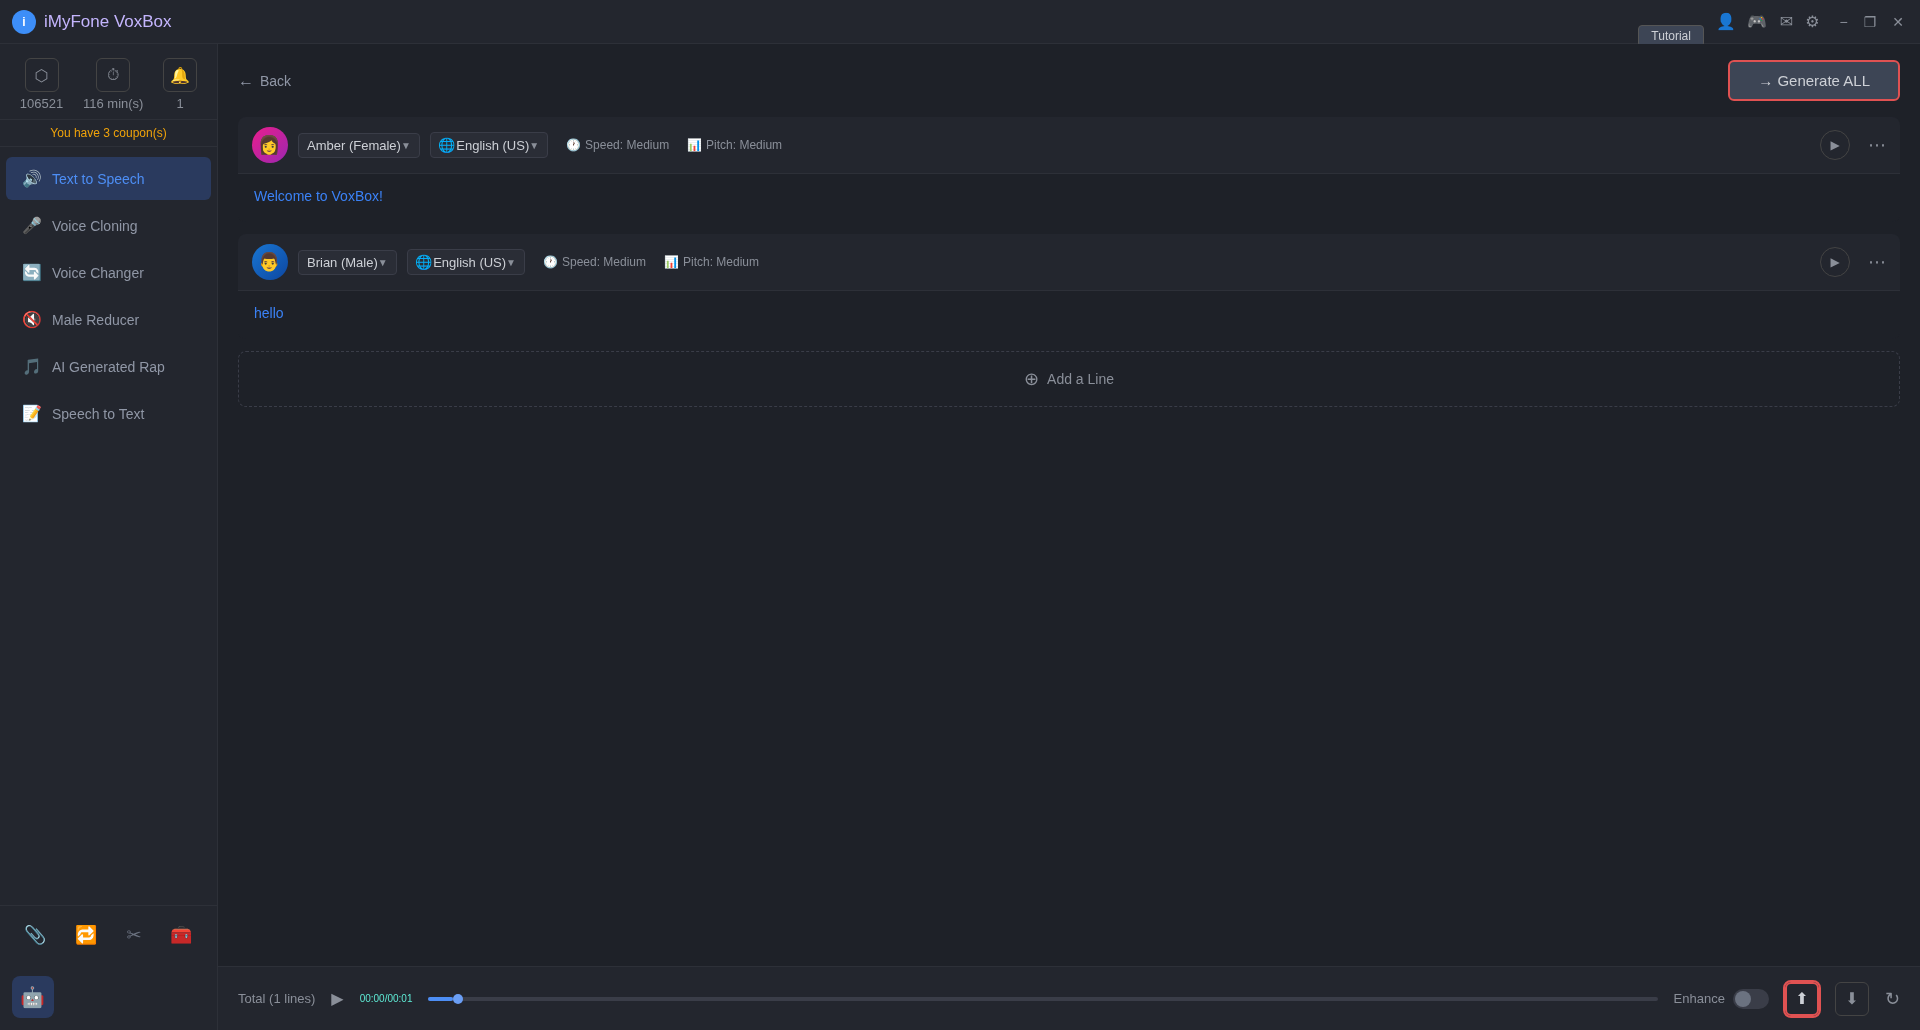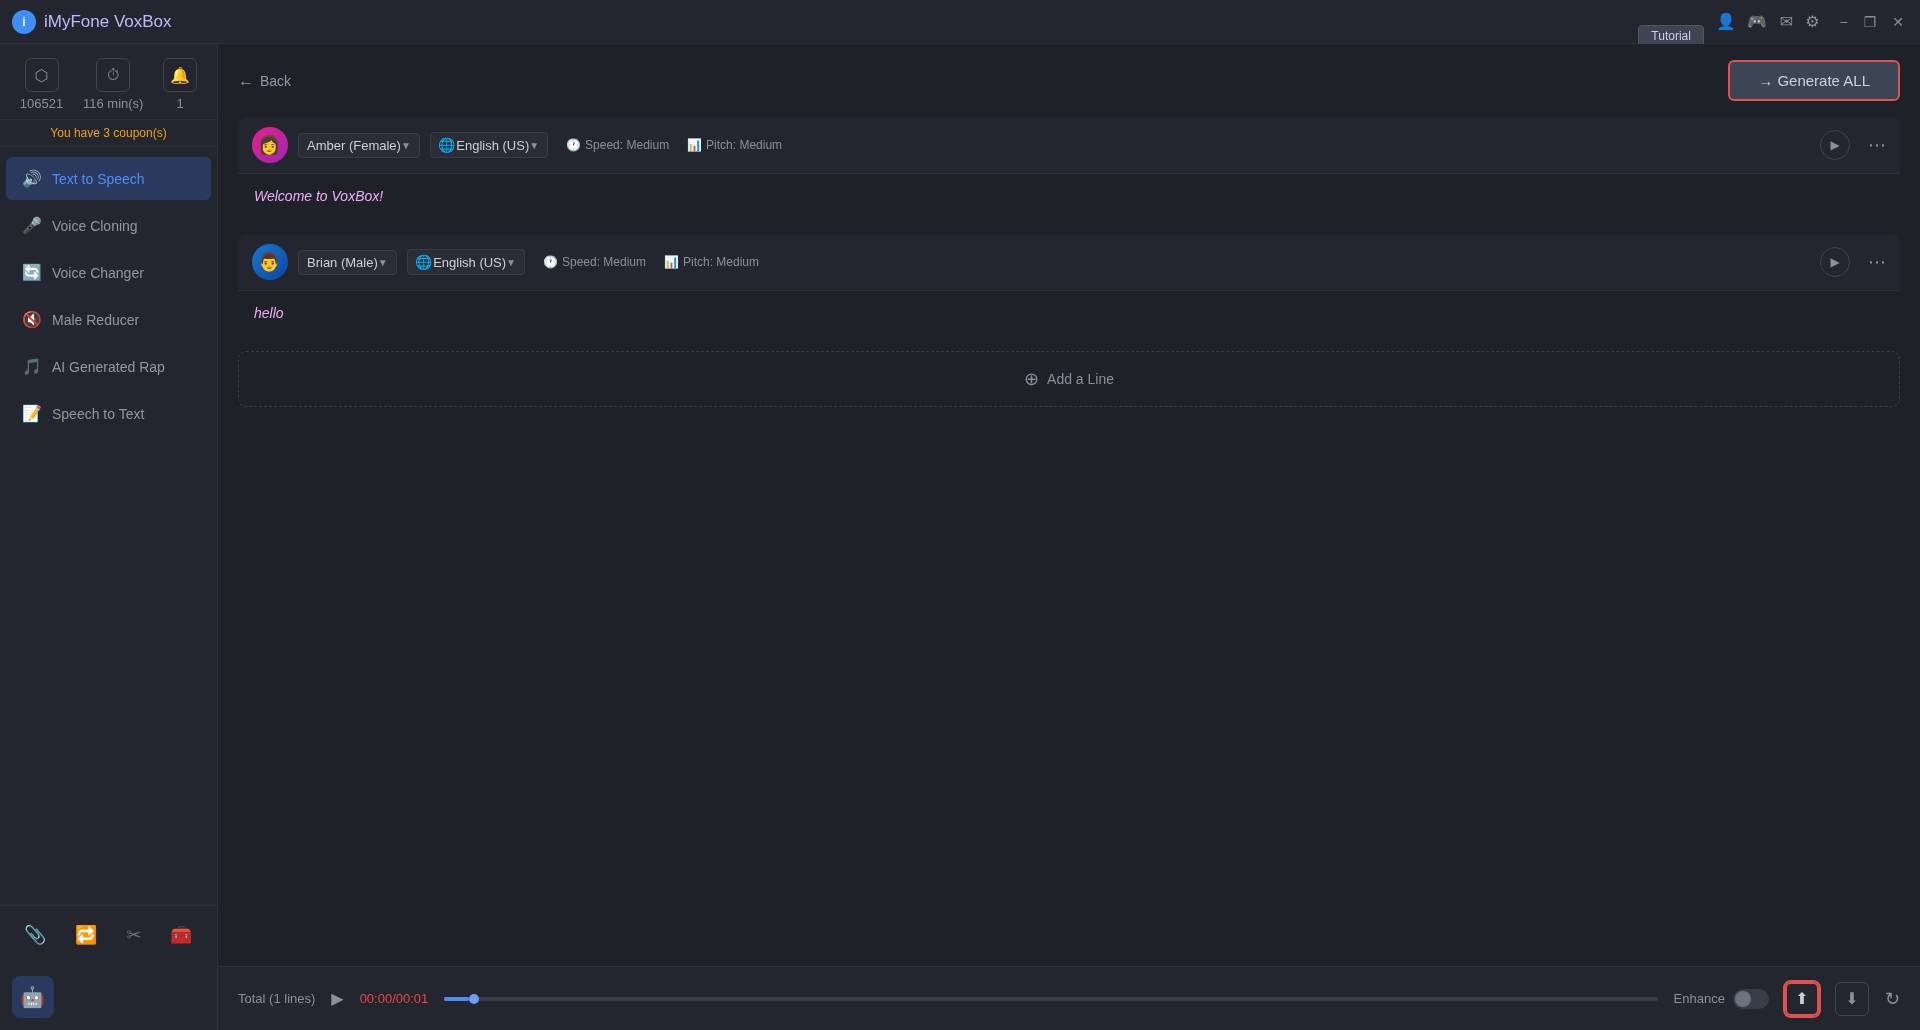--- a/index.html
+++ b/index.html
@@ -296,24 +296,23 @@
     .more-btn {
       color: #8a8f99;
       cursor: pointer;
       font-size: 18px;
       margin-left: 8px;
     }
 
     .voice-line-text {
       padding: 14px 16px;
       font-size: 14px;
-      color: #f0abfc;
+      color: #3b82f6;
       background: #1e2128;
       min-height: 48px;
-      font-style: italic;
     }
 
     
     .add-line-btn {
       border: 1px dashed #3a3d48;
       border-radius: 8px;
       padding: 16px;
       display: flex;
       align-items: center;
       justify-content: center;
@@ -339,22 +338,22 @@
       font-size: 13px;
       color: #8a8f99;
       white-space: nowrap;
     }
     .play-btn-bottom {
       color: #8a8f99;
       font-size: 16px;
       cursor: pointer;
     }
     .time-display {
-      font-size: 13px;
-      color: #ef4444;
+      font-size: 10px;
+      color: #5eead4;
       white-space: nowrap;
     }
     .progress-bar-container {
       flex: 1;
       height: 4px;
       background: #3a3d48;
       border-radius: 2px;
       position: relative;
     }
     .progress-fill {

